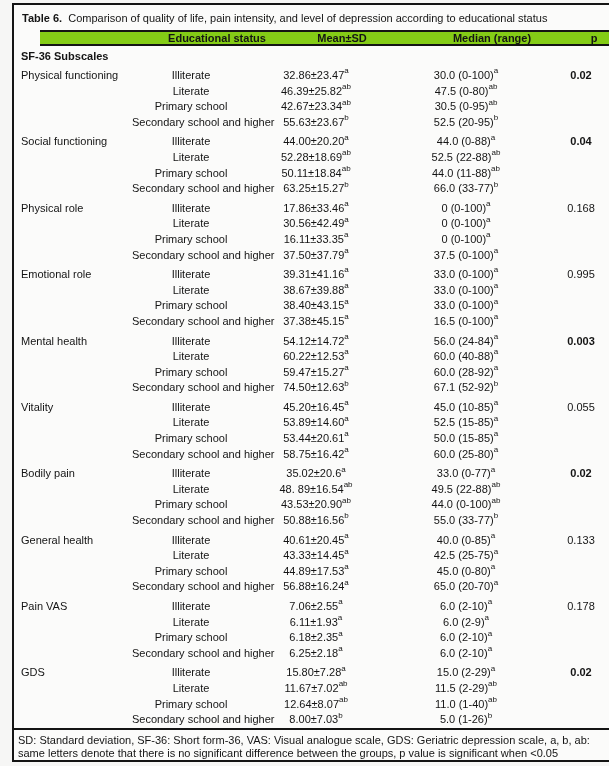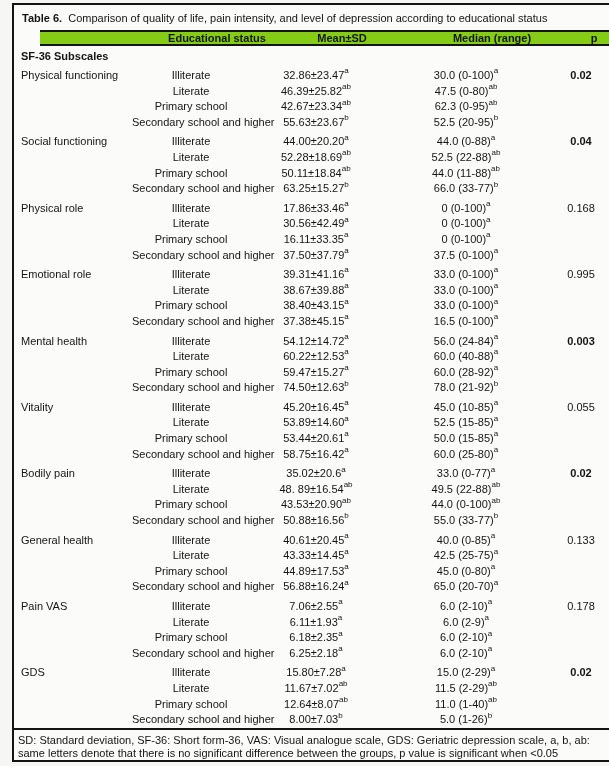--- a/index.html
+++ b/index.html
@@ -89,21 +89,21 @@
           <div class="cell label"></div>
           <div class="cell c">Literate</div>
           <div class="cell c"><span>46.39±25.82</span><sup>ab</sup></div>
           <div class="cell c"><span>47.5 (0-80)</span><sup>ab</sup></div>
           <div class="cell c pval p-bold"></div>
         </div>
         <div class="trow">
           <div class="cell label"></div>
           <div class="cell c">Primary school</div>
           <div class="cell c"><span>42.67±23.34</span><sup>ab</sup></div>
-          <div class="cell c"><span>62.3 (0-95)</span><sup>ab</sup></div>
+          <div class="cell c"><span>30.5 (0-95)</span><sup>ab</sup></div>
           <div class="cell c pval p-bold"></div>
         </div>
         <div class="trow">
           <div class="cell label"></div>
           <div class="cell c">Secondary school and higher</div>
           <div class="cell c"><span>55.63±23.67</span><sup>b</sup></div>
           <div class="cell c"><span>52.5 (20-95)</span><sup>b</sup></div>
           <div class="cell c pval p-bold"></div>
         </div>
       </div>
@@ -216,21 +216,21 @@
           <div class="cell label"></div>
           <div class="cell c">Primary school</div>
           <div class="cell c"><span>59.47±15.27</span><sup>a</sup></div>
           <div class="cell c"><span>60.0 (28-92)</span><sup>a</sup></div>
           <div class="cell c pval p-bold"></div>
         </div>
         <div class="trow">
           <div class="cell label"></div>
           <div class="cell c">Secondary school and higher</div>
           <div class="cell c"><span>74.50±12.63</span><sup>b</sup></div>
-          <div class="cell c"><span>78.0 (21-92)</span><sup>b</sup></div>
+          <div class="cell c"><span>67.1 (52-92)</span><sup>b</sup></div>
           <div class="cell c pval p-bold"></div>
         </div>
       </div>
       <div class="tgroup">
         <div class="trow">
           <div class="cell label">Vitality</div>
           <div class="cell c">Illiterate</div>
           <div class="cell c"><span>45.20±16.45</span><sup>a</sup></div>
           <div class="cell c"><span>45.0 (10-85)</span><sup>a</sup></div>
           <div class="cell c pval">0.055</div>

